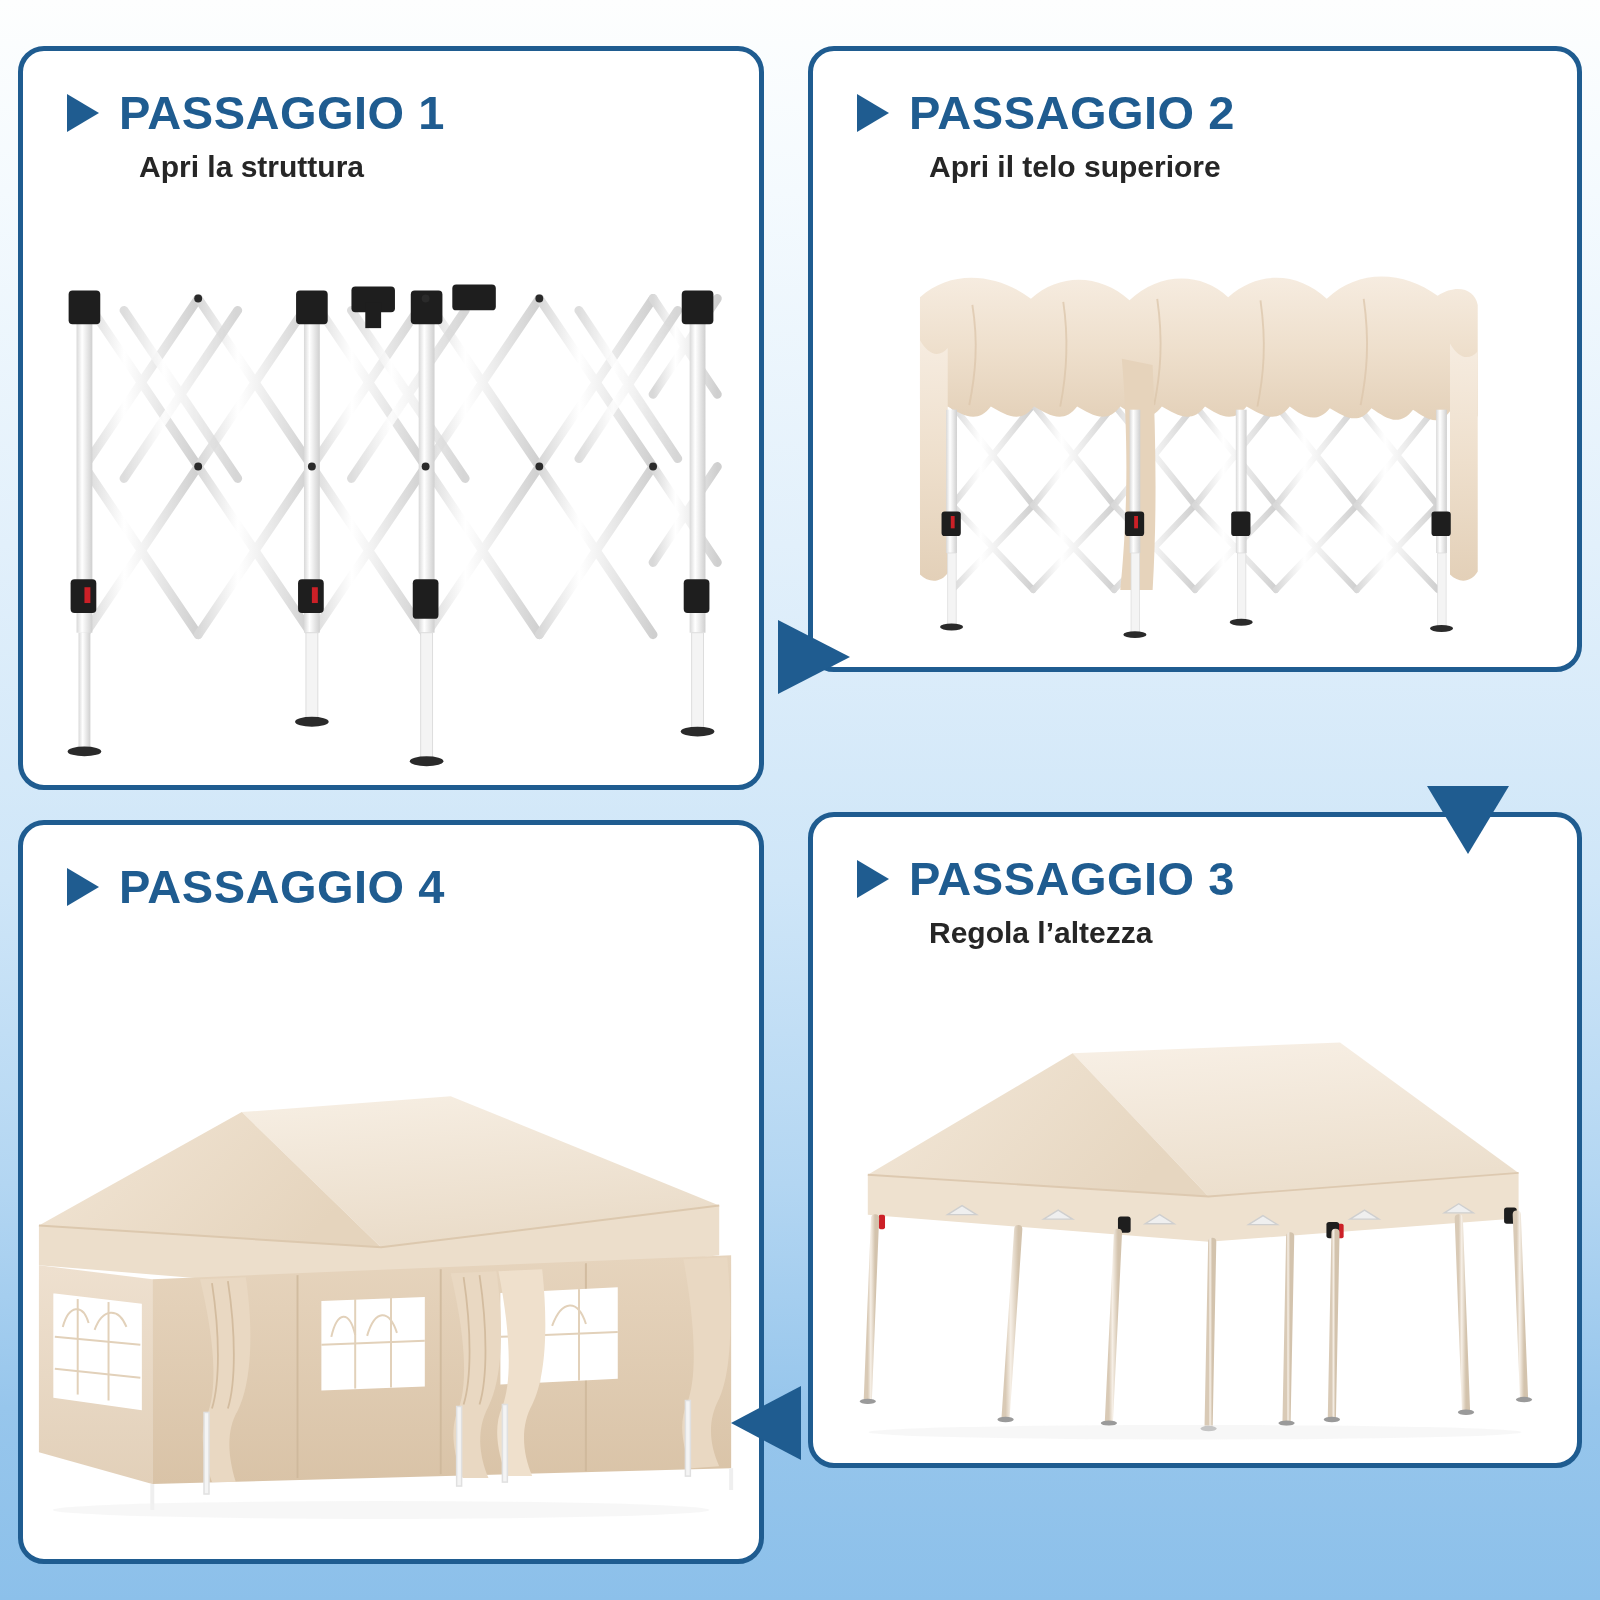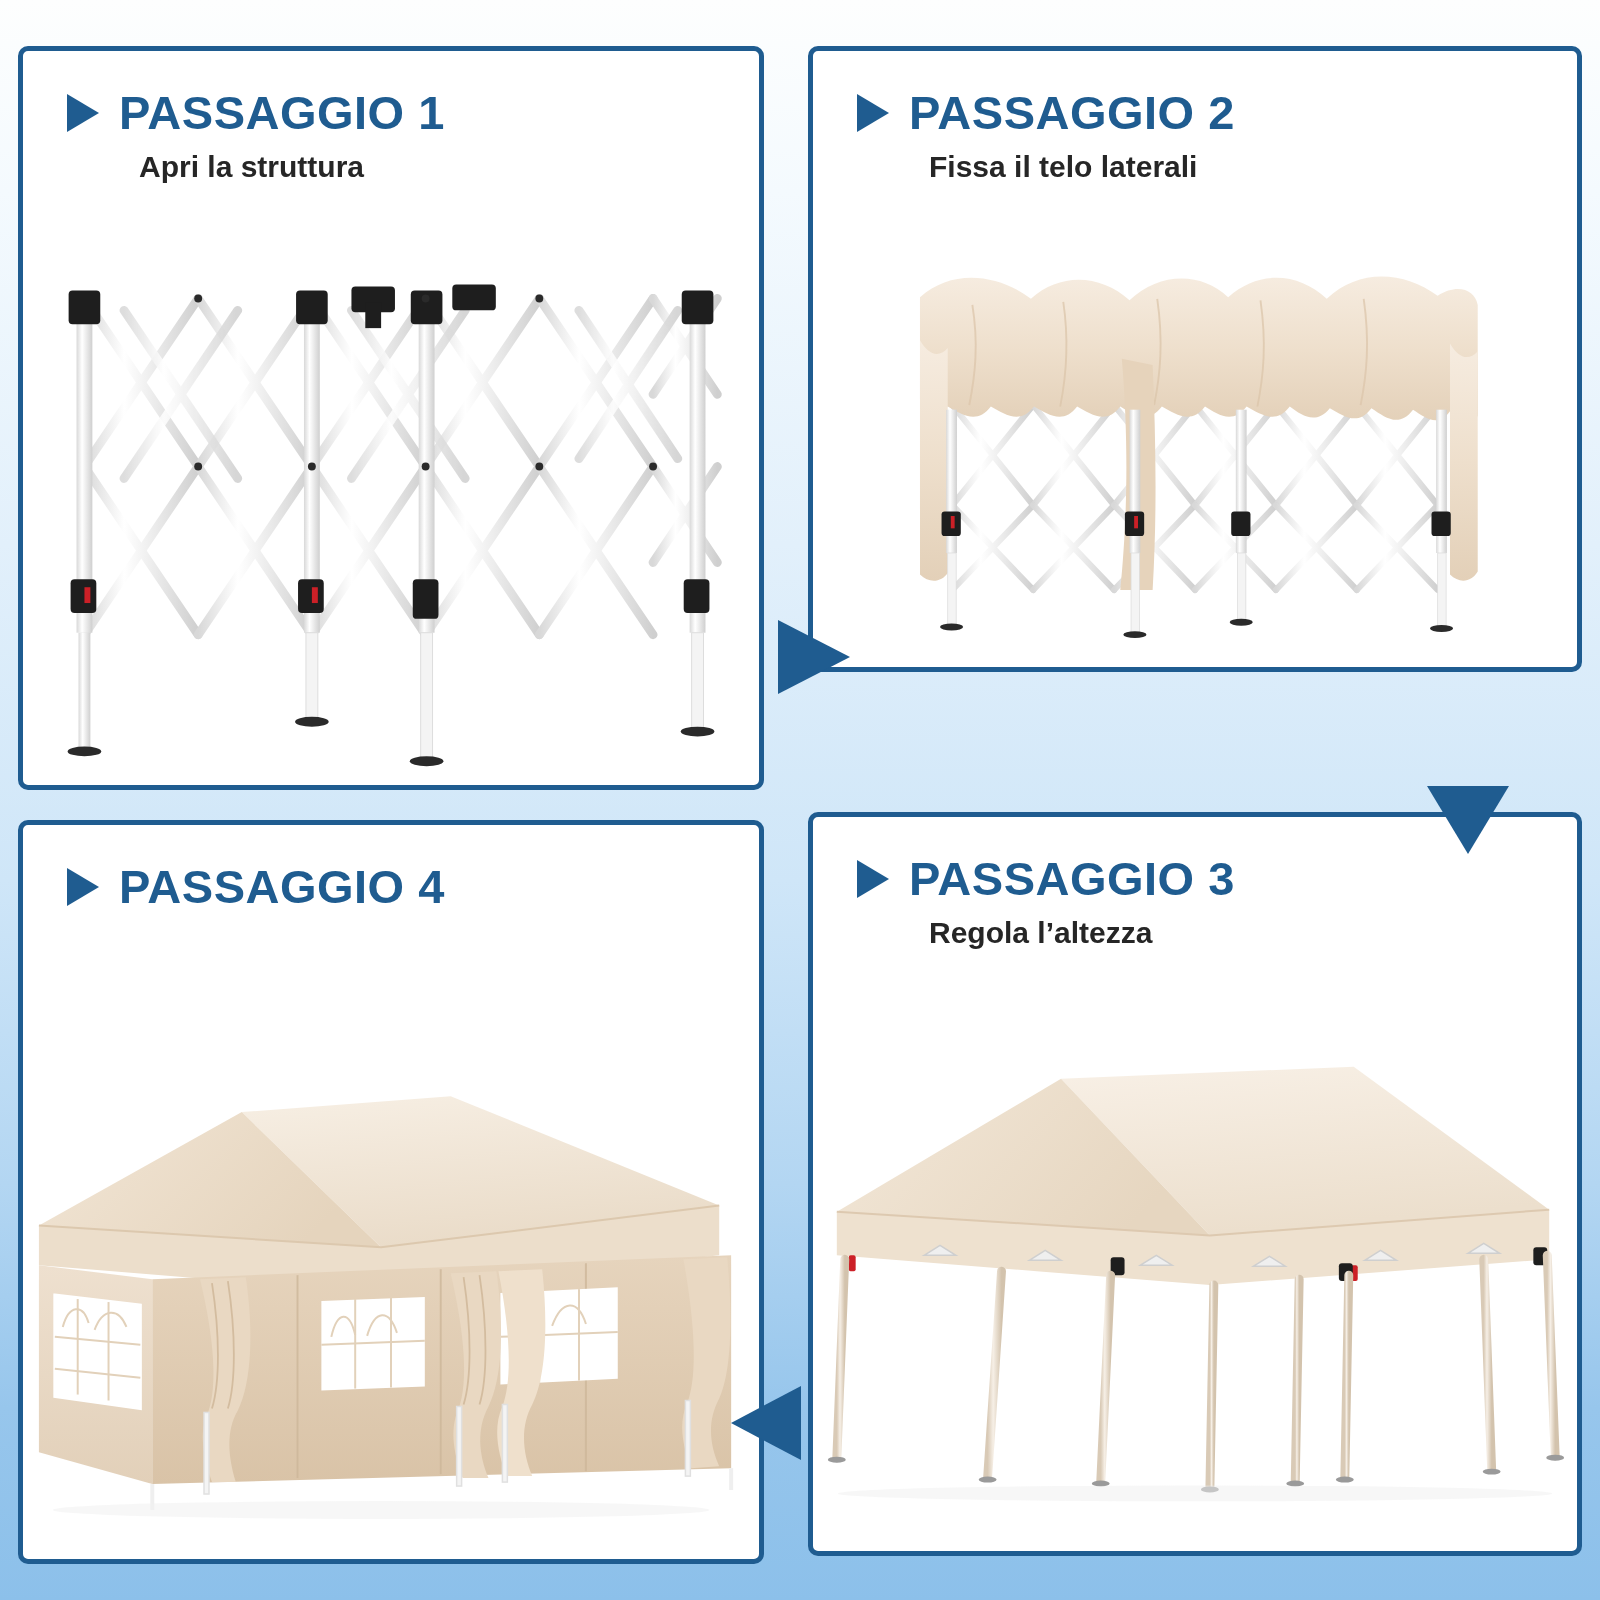--- a/index.html
+++ b/index.html
@@ -19,29 +19,29 @@
         #b3d6f2 74%,
         #97c6ec 88%,
         #8cc0ea 100%);
   }
 
   
   .card {
     position: absolute;
     background: #ffffff;
     border: 5px solid #1f5c90;
-    border-radius: 10px;
+    border-radius: 26px;
     box-sizing: border-box;
     overflow: hidden;
     padding-left: 32px;
   }
   #card-step1 { left: 18px;  top: 46px;   width: 746px; height: 744px; }
   #card-step2 { left: 808px; top: 46px;   width: 774px; height: 626px; }
   #card-step4 { left: 18px;  top: 820px;  width: 746px; height: 744px; }
-  #card-step3 { left: 808px; top: 812px;  width: 774px; height: 744px; }
+  #card-step3 { left: 808px; top: 812px;  width: 774px; height: 656px; }
 
   
   .card-header { position: absolute; left: 44px; top: 38px; right: 24px; }
   .title-row { display: flex; align-items: center; gap: 20px; }
   .tri-icon { width: 0; height: 0; flex: none;
     border-left: 32px solid #1f5c90;
     border-top: 19px solid transparent;
     border-bottom: 19px solid transparent; }
   .step-title {
     font-size: 47px; font-weight: bold; color: #1f5c90;
@@ -187,21 +187,21 @@
       </svg>
     </div>
   </div>
 
   <div class="card" id="card-step2">
     <div class="card-header">
       <div class="title-row">
         <span class="tri-icon"></span>
         <span class="step-title">PASSAGGIO 2</span>
       </div>
-      <div class="step-sub">Fissa il telo laterali</div>
+      <div class="step-sub">Apri il telo superiore</div>
     </div>
 
     <div class="stage">
       <svg class="illu" viewBox="0 0 770 540" preserveAspectRatio="xMidYMid meet">
         <defs>
           <linearGradient id="barW2" x1="0" y1="0" x2="1" y2="0">
             <stop offset="0" stop-color="#d8d8d8"></stop>
             <stop offset="0.35" stop-color="#ffffff"></stop>
             <stop offset="1" stop-color="#cfcfcf"></stop>
           </linearGradient>

